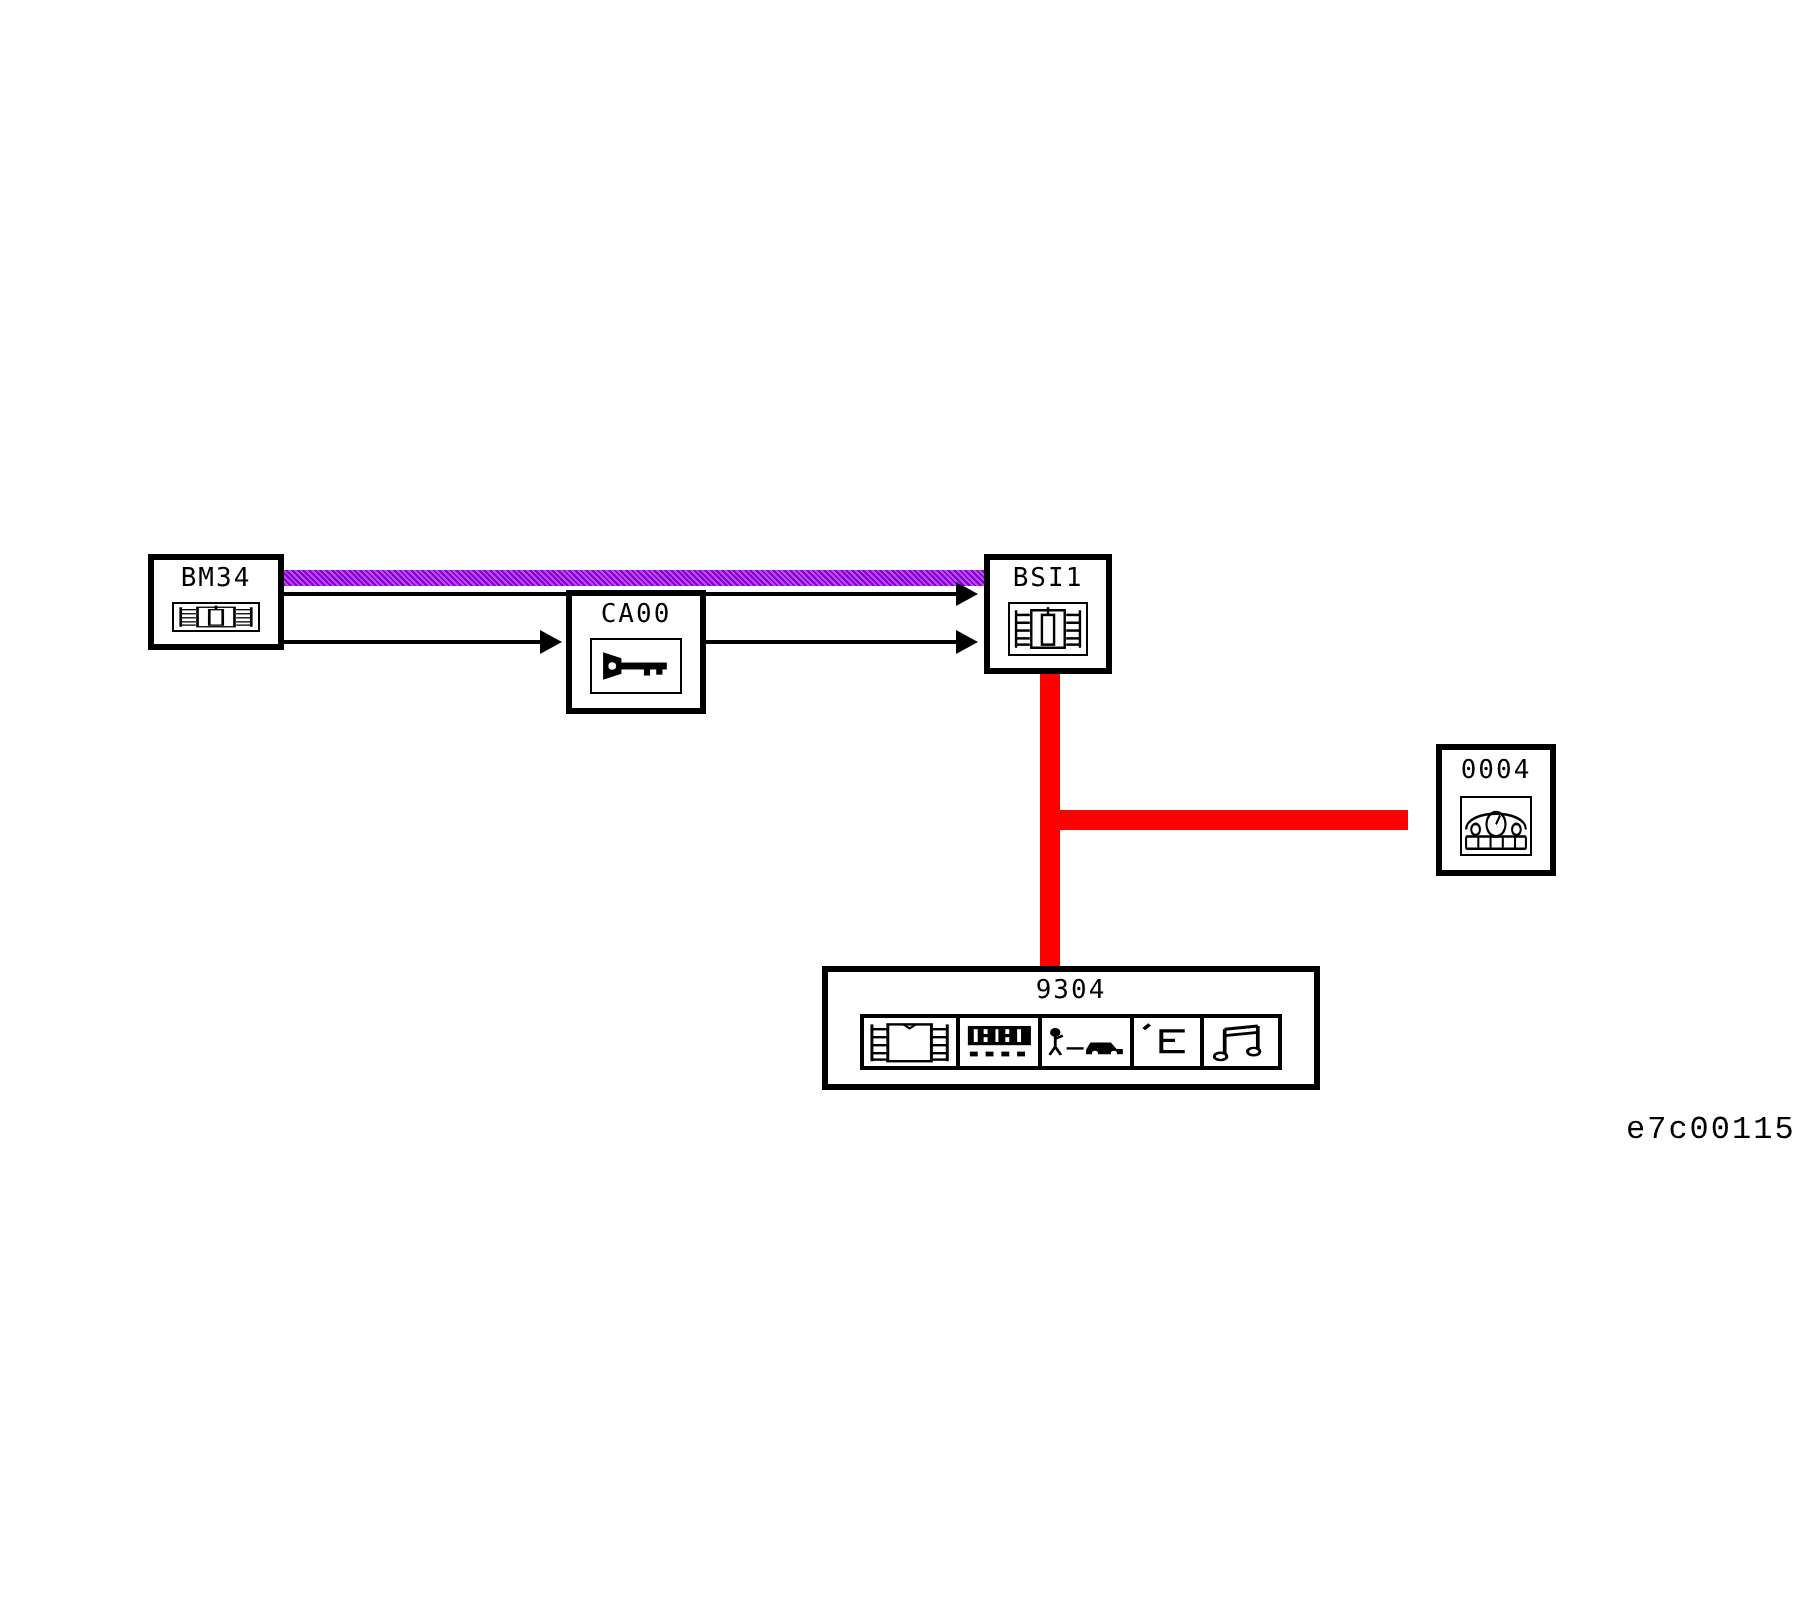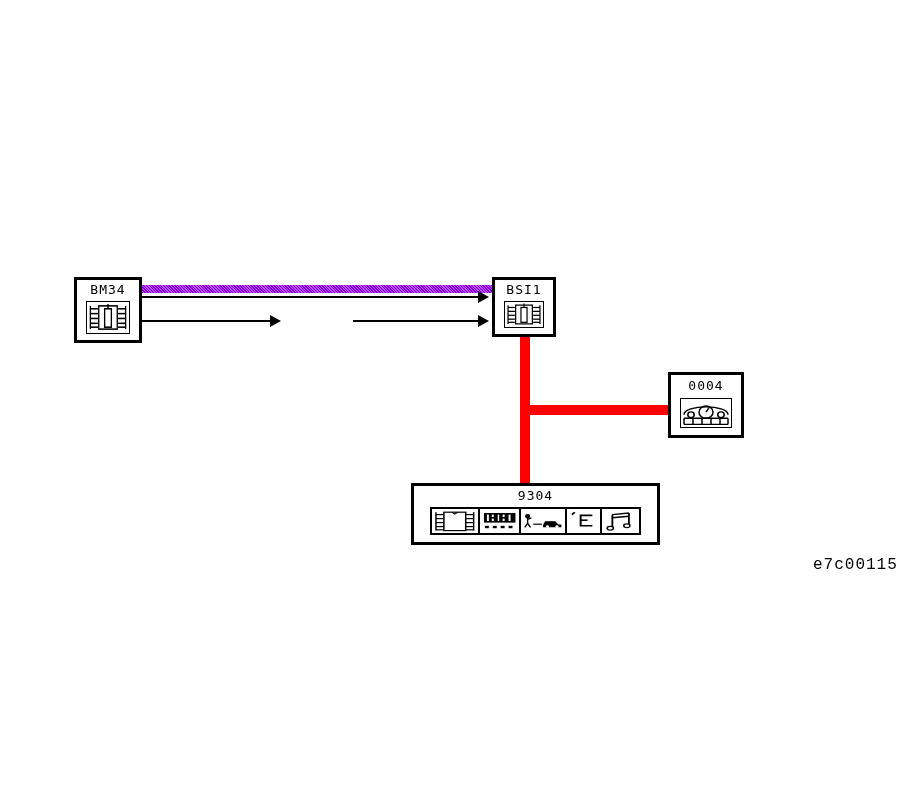--- a/index.html
+++ b/index.html
@@ -117,21 +117,21 @@
   <div class="link-black" style="left:142px; top:320px; width:131px; height:2px;"></div>
   <div class="arrow-head" style="left:270px; top:315px;"></div>
 
   <div class="link-black" style="left:353px; top:320px; width:132px; height:2px;"></div>
   <div class="arrow-head" style="left:478px; top:315px;"></div>
 
   <div class="link-red" style="left:520px; top:335px; width:10px; height:150px;"></div>
 
   <div class="link-red" style="left:520px; top:405px; width:184px; height:10px;"></div>
 
-  <div class="node" style="left:74px; top:277px; width:68px; height:66px;">
+  <div class="node" style="left:74px; top:277px; width:68px; height:48px;">
     <div class="node-label" style="top:3px;">BM34</div>
     <div class="icon-frame" style="left:9px; top:21px; right:9px; bottom:6px;">
       <svg class="icon-svg" viewBox="0 0 50 32" preserveAspectRatio="none">
         <g stroke="#000" stroke-width="1.6" fill="none">
           <line x1="4" y1="4" x2="4" y2="28"></line>
           <line x1="46" y1="4" x2="46" y2="28"></line>
           <line x1="4" y1="7" x2="13" y2="7"></line>
           <line x1="4" y1="12" x2="13" y2="12"></line>
           <line x1="4" y1="17" x2="13" y2="17"></line>
           <line x1="4" y1="22" x2="13" y2="22"></line>
@@ -142,20 +142,34 @@
           <line x1="37" y1="22" x2="46" y2="22"></line>
           <line x1="37" y1="26" x2="46" y2="26"></line>
           <rect x="14" y="4" width="22" height="24"></rect>
           <rect x="21" y="7" width="8" height="19"></rect>
           <line x1="25" y1="2" x2="25" y2="7"></line>
         </g>
       </svg>
     </div>
   </div>
 
+  <div class="node" style="left:283px; top:295px; width:70px; height:62px;">
+    <div class="node-label" style="top:3px;">CA00</div>
+    <div class="icon-frame" style="left:9px; top:21px; right:9px; bottom:7px;">
+      <svg class="icon-svg" viewBox="0 0 50 30" preserveAspectRatio="none">
+        <g fill="#000" stroke="#000">
+          <path d="M7 8 L7 22 L16 19 L16 11 Z" stroke-width="1.4"></path>
+          <circle cx="11.5" cy="15" r="2.2" fill="#fff" stroke="none"></circle>
+          <rect x="16" y="13.5" width="26" height="3"></rect>
+          <rect x="30" y="16.5" width="2.5" height="3.5"></rect>
+          <rect x="37" y="16.5" width="2.5" height="3"></rect>
+        </g>
+      </svg>
+    </div>
+  </div>
 
   <div class="node" style="left:492px; top:277px; width:64px; height:60px;">
     <div class="node-label" style="top:3px;">BSI1</div>
     <div class="icon-frame" style="left:9px; top:21px; right:9px; bottom:6px;">
       <svg class="icon-svg" viewBox="0 0 50 32" preserveAspectRatio="none">
         <g stroke="#000" stroke-width="1.6" fill="none">
           <line x1="4" y1="4" x2="4" y2="28"></line>
           <line x1="46" y1="4" x2="46" y2="28"></line>
           <line x1="4" y1="7" x2="13" y2="7"></line>
           <line x1="4" y1="12" x2="13" y2="12"></line>
@@ -168,21 +182,21 @@
           <line x1="37" y1="22" x2="46" y2="22"></line>
           <line x1="37" y1="26" x2="46" y2="26"></line>
           <rect x="14" y="4" width="22" height="24"></rect>
           <rect x="21" y="7" width="8" height="19"></rect>
           <line x1="25" y1="2" x2="25" y2="7"></line>
         </g>
       </svg>
     </div>
   </div>
 
-  <div class="node" style="left:668px; top:372px; width:76px; height:66px;">
+  <div class="node" style="left:718px; top:372px; width:60px; height:66px;">
     <div class="node-label" style="top:4px;">0004</div>
     <div class="icon-frame" style="left:9px; top:23px; right:9px; bottom:7px;">
       <svg class="icon-svg" viewBox="0 0 50 32" preserveAspectRatio="none">
         <g stroke="#000" stroke-width="1.5" fill="none">
           <path d="M3 18 C3 6, 47 6, 47 18"></path>
           <circle cx="25" cy="15" r="7"></circle>
           <line x1="25" y1="15" x2="28" y2="10" stroke-width="1.4"></line>
           <circle cx="10" cy="18" r="3.2"></circle>
           <circle cx="40" cy="18" r="3.2"></circle>
           <line x1="3" y1="22" x2="47" y2="22"></line>

